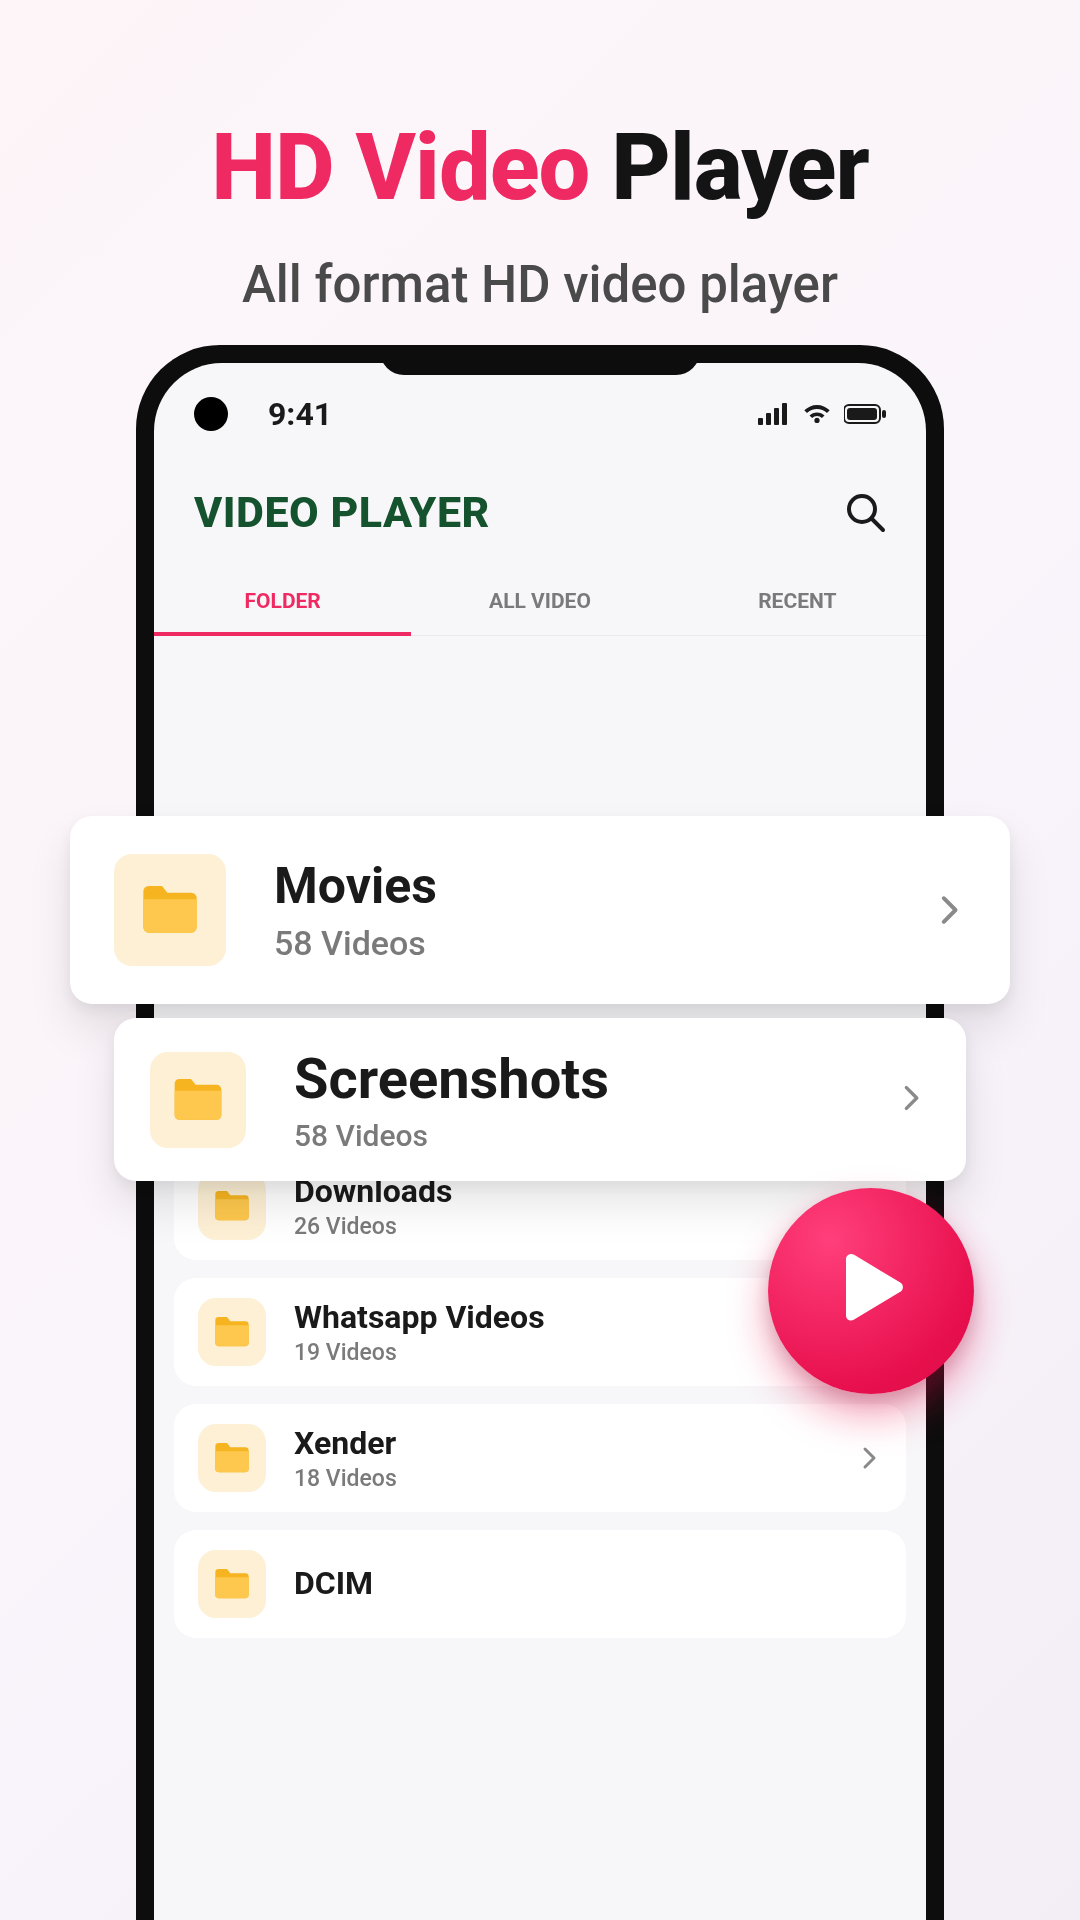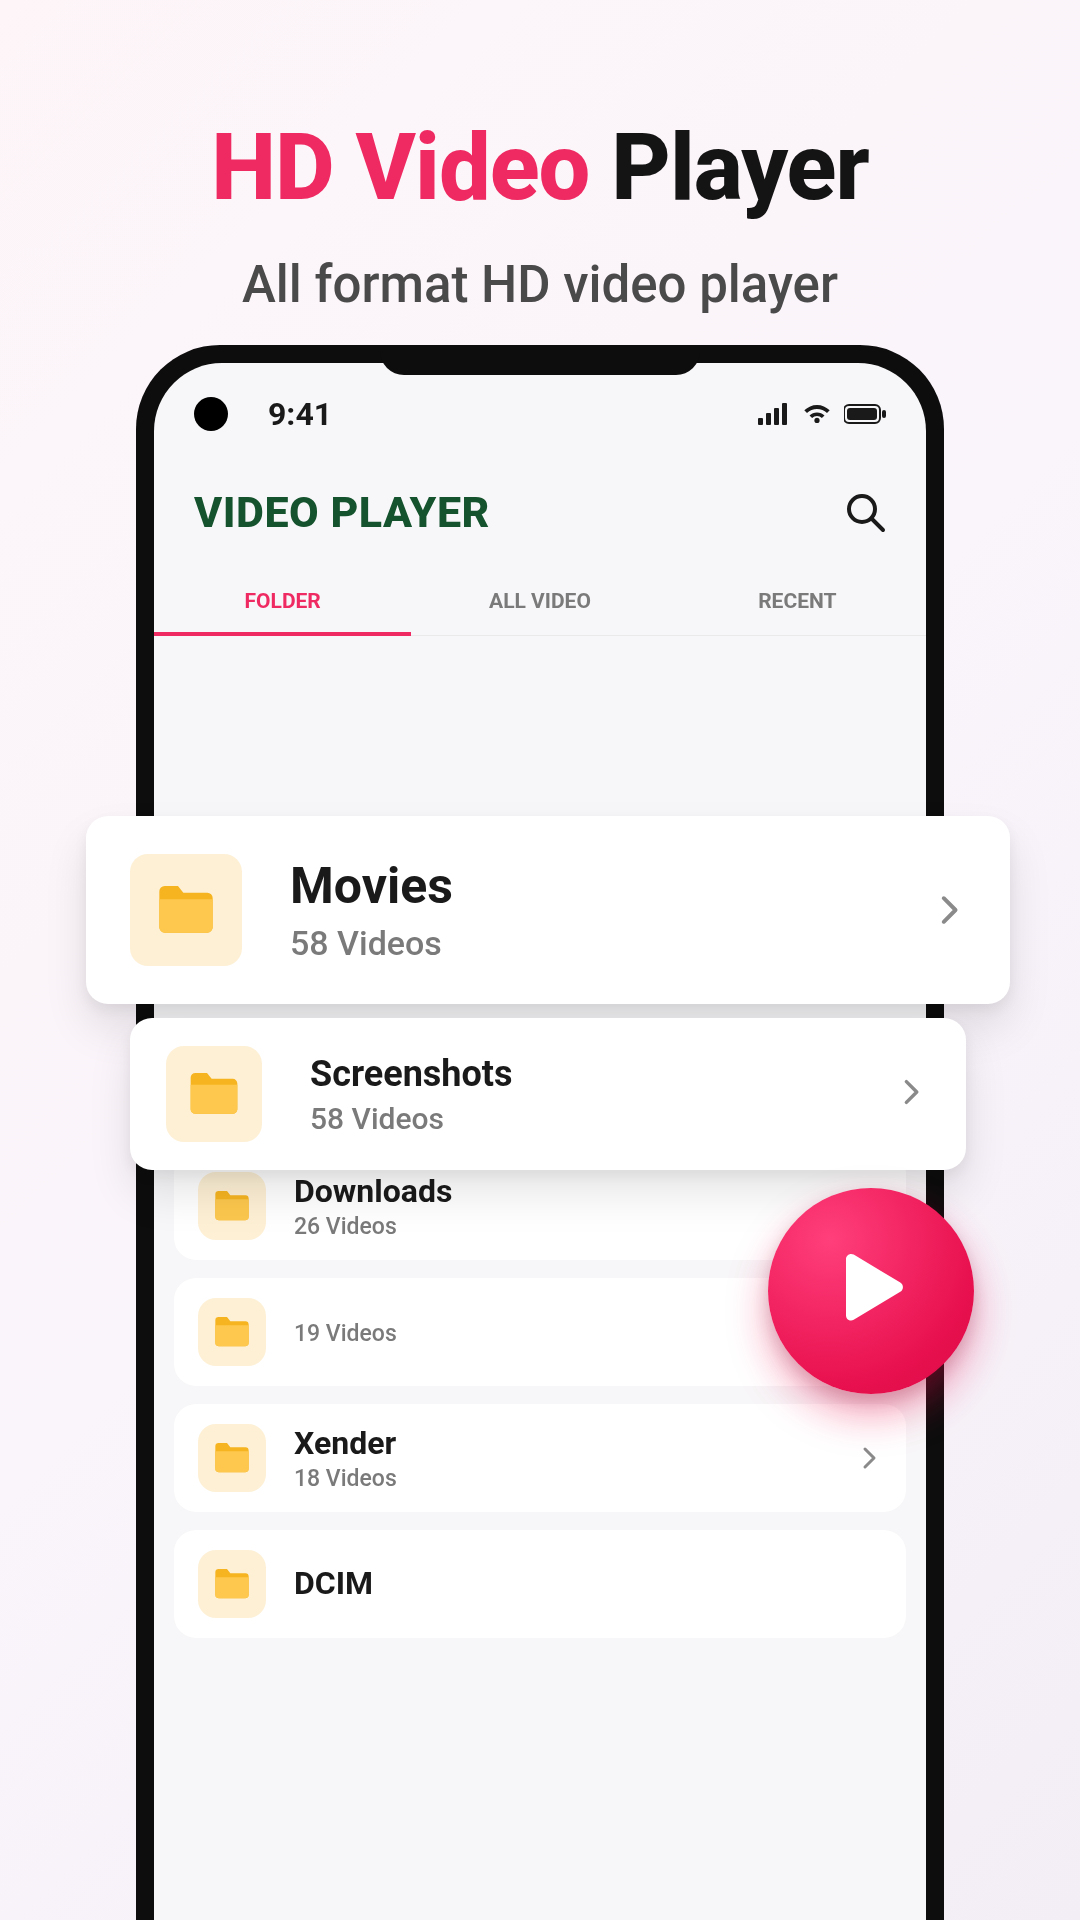--- a/index.html
+++ b/index.html
@@ -148,33 +148,33 @@
   .folder-card.small .folder-text { margin-left: 28px; }
   .chev { width: 26px; height: 26px; display: inline-flex; }
   .lifted-outer {
     position: absolute;
     left: 50%;
     transform: translateX(-50%);
     width: 940px;
     top: 816px;
     z-index: 50;
   }
-  .lifted-outer .folder-card { padding: 38px 44px; margin-bottom: 14px; margin-left: 16px; }
+  .lifted-outer .folder-card { padding: 38px 44px; margin-bottom: 14px; }
   .lifted-outer .folder-icon { width: 112px; height: 112px; }
   .lifted-outer .folder-title { font-size: 50px; }
   .lifted-outer .folder-sub { font-size: 34px; margin-top: 8px; }
   .lifted-outer .folder-text { margin-left: 48px; }
   .lifted-outer .chev { width: 34px; height: 34px; }
   .lifted-second {
     width: 852px;
     margin: 0 auto;
   }
   .lifted-second .folder-card { padding: 28px 36px; }
   .lifted-second .folder-icon { width: 96px; height: 96px; }
-  .lifted-second .folder-title { font-size: 36px; }
+  .lifted-second .folder-title { font-size: 56px; }
   .lifted-second .folder-sub { font-size: 30px; margin-top: 6px; }
 
   .list .spacer-lifted { height: 376px; }
 
   .fab {
     position: absolute;
     top: 1188px;
     right: 106px;
     width: 206px;
     height: 206px;
@@ -290,20 +290,21 @@
       </div>
 
       <div class="folder-card small">
         <span class="folder-icon">
           <svg width="40" height="40" viewBox="0 0 48 48">
               <path d="M4 10a4 4 0 014-4h10l4 5h18a4 4 0 014 4v22a4 4 0 01-4 4H8a4 4 0 01-4-4V10z" fill="#f6b421"></path>
               <path d="M4 16h40v21a4 4 0 01-4 4H8a4 4 0 01-4-4V16z" fill="#fdc84d"></path>
             </svg>
         </span>
         <div class="folder-text">
+          <div class="folder-title">Whatsapp Videos</div>
           <div class="folder-sub">19 Videos</div>
         </div>
         <span class="chev">
             <svg width="26" height="26" viewBox="0 0 26 26">
               <path d="M9 4l9 9-9 9" fill="none" stroke="#8a8a8a" stroke-width="3" stroke-linecap="round" stroke-linejoin="round"></path>
             </svg>
           </span>
       </div>
 
       <div class="folder-card small">

